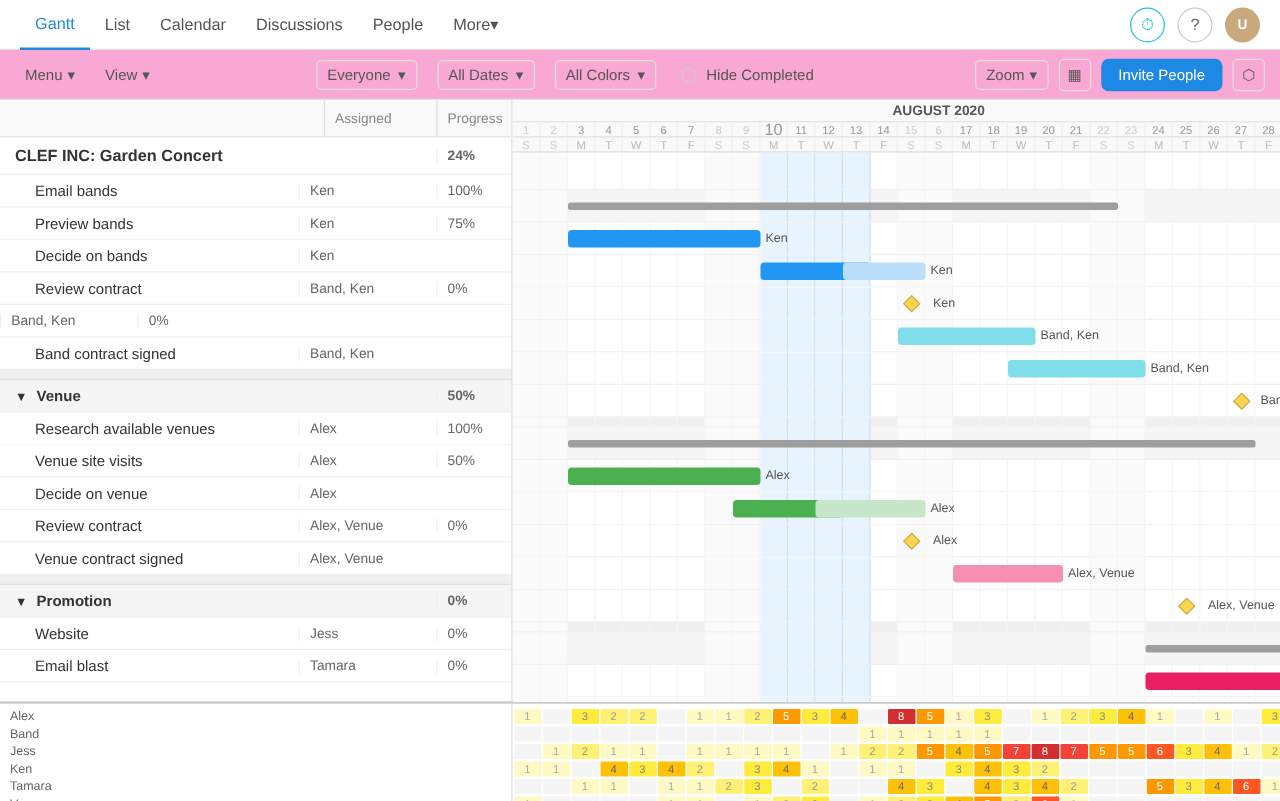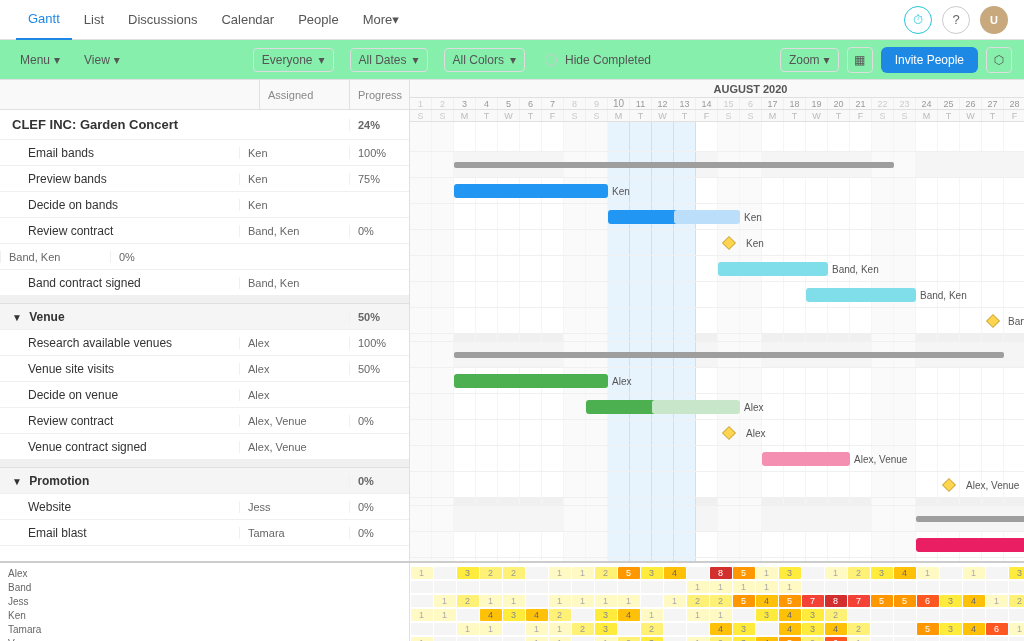--- a/index.html
+++ b/index.html
@@ -7,21 +7,21 @@
 
     
     .top-nav { display: flex; align-items: center; height: 40px; border-bottom: 1px solid #e0e0e0; padding: 0 16px; gap: 0; }
     .nav-item { padding: 0 12px; height: 40px; display: flex; align-items: center; cursor: pointer; color: #555; font-size: 13px; position: relative; }
     .nav-item.active { color: #1e88e5; border-bottom: 2px solid #1e88e5; }
     .nav-right { margin-left: auto; display: flex; align-items: center; gap: 10px; }
     .avatar { width: 28px; height: 28px; border-radius: 50%; background: #c8a97e; display: flex; align-items: center; justify-content: center; overflow: hidden; }
     .icon-btn { width: 28px; height: 28px; border-radius: 50%; border: 1px solid #ccc; display: flex; align-items: center; justify-content: center; cursor: pointer; color: #666; font-size: 13px; }
 
     
-    .toolbar { display: flex; align-items: center; height: 40px; border-bottom: 1px solid #e0e0e0; padding: 0 12px; gap: 8px; background: #86efac; }
+    .toolbar { display: flex; align-items: center; height: 40px; border-bottom: 1px solid #e0e0e0; padding: 0 12px; gap: 8px; background: #f9a8d4; }
     .toolbar-btn { display: flex; align-items: center; gap: 4px; padding: 4px 8px; border-radius: 4px; cursor: pointer; color: #555; font-size: 12px; }
     .toolbar-sep { flex: 1; }
     .toolbar-filter { display: flex; align-items: center; gap: 6px; margin: 0 4px; padding: 4px 8px; border-radius: 4px; cursor: pointer; color: #555; font-size: 12px; border: 1px solid #ddd; }
     .invite-btn { background: #1e88e5; color: #fff; border: none; border-radius: 6px; padding: 6px 14px; font-size: 12px; cursor: pointer; font-weight: 500; }
     .zoom-btn { display: flex; align-items: center; gap: 4px; padding: 4px 8px; border-radius: 4px; cursor: pointer; color: #555; font-size: 12px; border: 1px solid #ddd; }
     .square-btn { width: 26px; height: 26px; border: 1px solid #ddd; border-radius: 4px; display: flex; align-items: center; justify-content: center; cursor: pointer; color: #555; }
 
     
     .main { display: flex; height: calc(641px - 80px - 40px); overflow: hidden; }
 
@@ -55,24 +55,24 @@
 <body>
 
 <div class="top-nav">
   <div class="nav-item active">
     <span>Gantt</span>
   </div>
   <div class="nav-item">
     <span>List</span>
   </div>
   <div class="nav-item">
+    <span>Calendar</span>
+  </div>
+  <div class="nav-item">
     <span>Discussions</span>
-  </div>
-  <div class="nav-item">
-    <span>Calendar</span>
   </div>
   <div class="nav-item">
     <span>People</span>
   </div>
   <div class="nav-item">
     <span>More</span> ▾
   </div>
   <div class="nav-right">
     <div class="icon-btn" style="color:#26c6da; border-color:#26c6da;">⏱</div>
     <div class="icon-btn">?</div>
@@ -226,21 +226,21 @@
           <div style="display: flex; height: 12px; border-bottom: 1px solid rgb(224, 224, 224); background: rgb(249, 249, 249); position: sticky; top: 18px; z-index: 10;">
             <div style="width: 22px; flex-shrink: 0; text-align: center; font-size: 9px; color: rgb(204, 204, 204); border-right: 1px solid rgb(240, 240, 240); display: flex; align-items: center; justify-content: center;">1</div>
             <div style="width: 22px; flex-shrink: 0; text-align: center; font-size: 9px; color: rgb(204, 204, 204); border-right: 1px solid rgb(240, 240, 240); display: flex; align-items: center; justify-content: center;">2</div>
             <div style="width: 22px; flex-shrink: 0; text-align: center; font-size: 9px; color: rgb(153, 153, 153); border-right: 1px solid rgb(240, 240, 240); display: flex; align-items: center; justify-content: center;">3</div>
             <div style="width: 22px; flex-shrink: 0; text-align: center; font-size: 9px; color: rgb(153, 153, 153); border-right: 1px solid rgb(240, 240, 240); display: flex; align-items: center; justify-content: center;">4</div>
             <div style="width: 22px; flex-shrink: 0; text-align: center; font-size: 9px; color: rgb(153, 153, 153); border-right: 1px solid rgb(240, 240, 240); display: flex; align-items: center; justify-content: center;">5</div>
             <div style="width: 22px; flex-shrink: 0; text-align: center; font-size: 9px; color: rgb(153, 153, 153); border-right: 1px solid rgb(240, 240, 240); display: flex; align-items: center; justify-content: center;">6</div>
             <div style="width: 22px; flex-shrink: 0; text-align: center; font-size: 9px; color: rgb(153, 153, 153); border-right: 1px solid rgb(240, 240, 240); display: flex; align-items: center; justify-content: center;">7</div>
             <div style="width: 22px; flex-shrink: 0; text-align: center; font-size: 9px; color: rgb(204, 204, 204); border-right: 1px solid rgb(240, 240, 240); display: flex; align-items: center; justify-content: center;">8</div>
             <div style="width: 22px; flex-shrink: 0; text-align: center; font-size: 9px; color: rgb(204, 204, 204); border-right: 1px solid rgb(240, 240, 240); display: flex; align-items: center; justify-content: center;">9</div>
-            <div style="width: 22px; flex-shrink: 0; text-align: center; font-size: 10px; color: rgb(153, 153, 153); border-right: 1px solid rgb(240, 240, 240); display: flex; align-items: center; justify-content: center;">10</div>
+            <div style="width: 22px; flex-shrink: 0; text-align: center; font-size: 13px; color: rgb(153, 153, 153); border-right: 1px solid rgb(240, 240, 240); display: flex; align-items: center; justify-content: center;">10</div>
             <div style="width: 22px; flex-shrink: 0; text-align: center; font-size: 9px; color: rgb(153, 153, 153); border-right: 1px solid rgb(240, 240, 240); display: flex; align-items: center; justify-content: center;">11</div>
             <div style="width: 22px; flex-shrink: 0; text-align: center; font-size: 9px; color: rgb(153, 153, 153); border-right: 1px solid rgb(240, 240, 240); display: flex; align-items: center; justify-content: center;">12</div>
             <div style="width: 22px; flex-shrink: 0; text-align: center; font-size: 9px; color: rgb(153, 153, 153); border-right: 1px solid rgb(240, 240, 240); display: flex; align-items: center; justify-content: center;">13</div>
             <div style="width: 22px; flex-shrink: 0; text-align: center; font-size: 9px; color: rgb(153, 153, 153); border-right: 1px solid rgb(240, 240, 240); display: flex; align-items: center; justify-content: center;">14</div>
             <div style="width: 22px; flex-shrink: 0; text-align: center; font-size: 9px; color: rgb(204, 204, 204); border-right: 1px solid rgb(240, 240, 240); display: flex; align-items: center; justify-content: center;">15</div>
             <div style="width: 22px; flex-shrink: 0; text-align: center; font-size: 9px; color: rgb(204, 204, 204); border-right: 1px solid rgb(240, 240, 240); display: flex; align-items: center; justify-content: center;">6</div>
             <div style="width: 22px; flex-shrink: 0; text-align: center; font-size: 9px; color: rgb(153, 153, 153); border-right: 1px solid rgb(240, 240, 240); display: flex; align-items: center; justify-content: center;">17</div>
             <div style="width: 22px; flex-shrink: 0; text-align: center; font-size: 9px; color: rgb(153, 153, 153); border-right: 1px solid rgb(240, 240, 240); display: flex; align-items: center; justify-content: center;">18</div>
             <div style="width: 22px; flex-shrink: 0; text-align: center; font-size: 9px; color: rgb(153, 153, 153); border-right: 1px solid rgb(240, 240, 240); display: flex; align-items: center; justify-content: center;">19</div>
             <div style="width: 22px; flex-shrink: 0; text-align: center; font-size: 9px; color: rgb(153, 153, 153); border-right: 1px solid rgb(240, 240, 240); display: flex; align-items: center; justify-content: center;">20</div>

